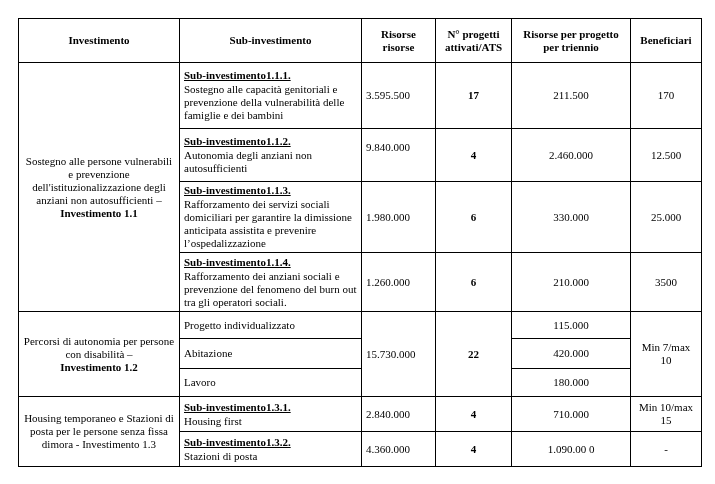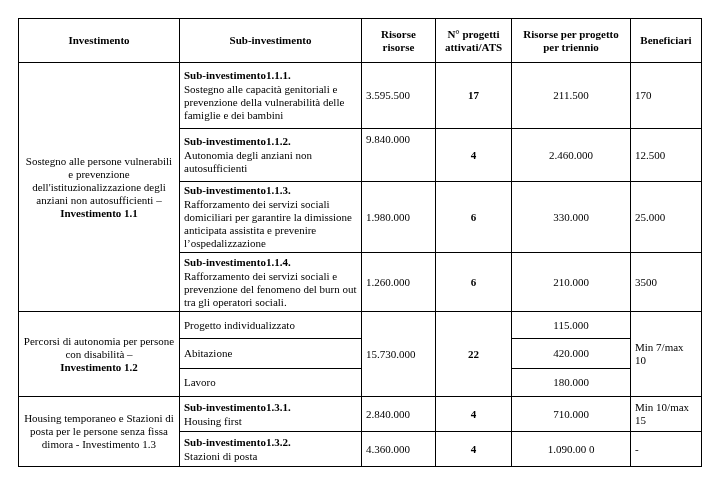--- a/index.html
+++ b/index.html
@@ -52,38 +52,39 @@
   }
   td.inv .inv-bold-inline {
     font-weight: normal;
   }
   td.sub {
     text-align: left;
     padding: 3px 5px 3px 7px;
   }
   td.sub .sub-title {
     font-weight: bold;
+    text-decoration: underline;
     margin-bottom: 1px;
   }
   td.tot {
   }
   td.tot.vtop {
     vertical-align: top;
-    padding-top: 4px;
+    padding-top: 12px;
   }
   td.prog {
     text-align: center;
     font-weight: bold;
   }
   td.ris {
     text-align: center;
     padding-right: 10px;
   }
   td.ben {
-    text-align: left;
+    text-align: center;
     padding: 2px 2px;
   }
   tr.h-header  { height: 44px; }
   tr.h-r111    { height: 66px; }
   tr.h-r112    { height: 53px; }
   tr.h-r113    { height: 71px; margin-left: 15px; }
   tr.h-r114    { height: 59px; }
   tr.h-r12a    { height: 27px; }
   tr.h-r12b    { height: 30px; }
   tr.h-r12c    { height: 28px; }
@@ -147,21 +148,21 @@
       </td>
       <td class="tot">1.980.000</td>
       <td class="prog">6</td>
       <td class="ris">330.000</td>
       <td class="ben">25.000</td>
     </tr>
 
     <tr class="h-r114">
       <td class="sub">
         <div class="sub-title">Sub-investimento1.1.4.</div>
-        <div class="sub-desc">Rafforzamento dei servizi sociali e prevenzione del fenomeno del burn out tra gli operatori sociali.</div>
+        <div class="sub-desc">Rafforzamento dei anziani sociali e prevenzione del fenomeno del burn out tra gli operatori sociali.</div>
       </td>
       <td class="tot">1.260.000</td>
       <td class="prog">6</td>
       <td class="ris">210.000</td>
       <td class="ben">3500</td>
     </tr>
 
     <tr class="h-r12a">
       <td class="inv" rowspan="3">
         <span>Percorsi di autonomia per persone con disabilità –</span>

